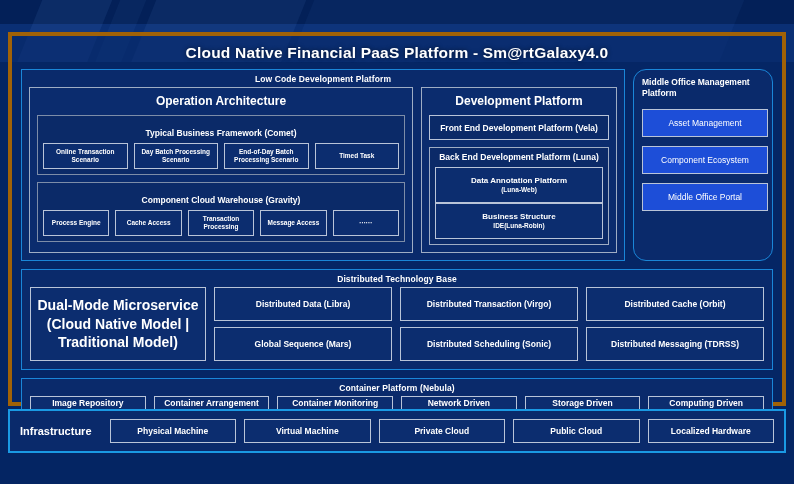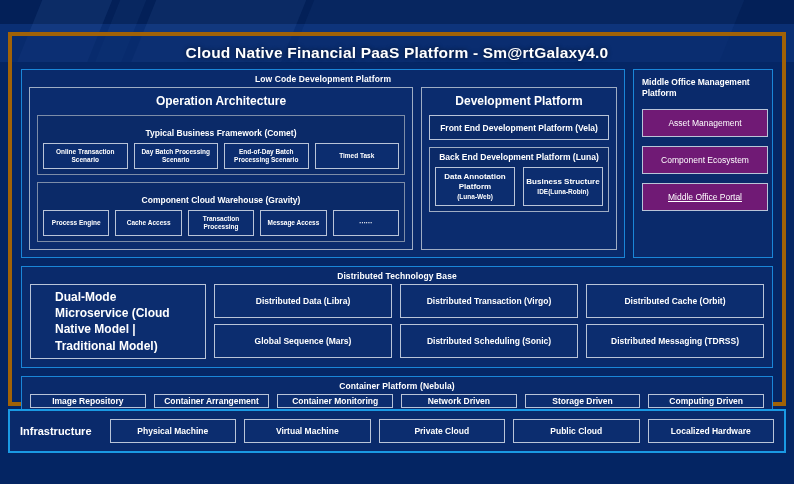--- a/index.html
+++ b/index.html
@@ -86,40 +86,41 @@
     gap: 8px;
   }
   .lowcode {
     flex: 1 1 auto;
     width: 612px;
   }
   .midoffice {
     width: 140px;
     flex: 0 0 140px;
     padding: 7px 4px 8px 8px;
+    border-radius: 13px;
   }
   .midoffice .mo-title {
     font-size: 8.5px;
     font-weight: bold;
     line-height: 1.35;
     margin-bottom: 9px;
     color: #ffffff;
   }
   .mo-box {
     border: 1px solid #b9c4d8;
-    background: #701a75;
+    background: #1d4ed8;
     height: 26px;
     display: flex;
     align-items: center;
     justify-content: center;
     font-size: 8.5px;
     margin-bottom: 9px;
     color: #ffffff;
   }
-  .mo-box:last-child { margin-bottom: 12px; text-decoration: underline; }
+  .mo-box:last-child { margin-bottom: 12px; }
 
   
   .lc-cols {
     display: flex;
     gap: 8px;
     padding: 0 7px 7px 7px;
   }
   .subpanel {
     border: 1px solid #9fadc4;
     background: #0b2c6e;
@@ -192,21 +193,21 @@
     padding: 4px 5px 5px 5px;
     box-sizing: border-box;
   }
   .dev-group-title {
     text-align: center;
     font-size: 8.5px;
     font-weight: bold;
     margin-bottom: 5px;
     color: #fff;
   }
-  .dev-sub-row { display: flex; gap: 8px; }
+  .dev-sub-row { display: flex; gap: 0; flex-direction: column; }
   .dev-sub {
     flex: 1 1 0;
     border: 1px solid #b9c4d8;
     background: #0c2d6f;
     text-align: center;
     font-size: 8px;
     font-weight: bold;
     line-height: 1.3;
     padding: 4px 2px 4px 2px;
     min-height: 36px;
@@ -229,24 +230,25 @@
     gap: 8px;
   }
   .dtb-wide {
     width: 176px;
     flex: 0 0 176px;
     border: 1px solid #b9c4d8;
     background: #0c2d6f;
     display: flex;
     align-items: center;
     justify-content: center;
-    font-size: 12px;
+    text-align: center;
+    font-size: 14px;
     font-weight: bold;
     line-height: 1.35;
-    padding: 4px 24px;
+    padding: 4px 2px;
     box-sizing: border-box;
   }
   .dtb-col { flex: 1 1 0; display: flex; flex-direction: column; gap: 6px; }
   .dtb-cell {
     border: 1px solid #b9c4d8;
     background: #0c2d6f;
     height: 34px;
     display: flex;
     align-items: center;
     justify-content: center;

